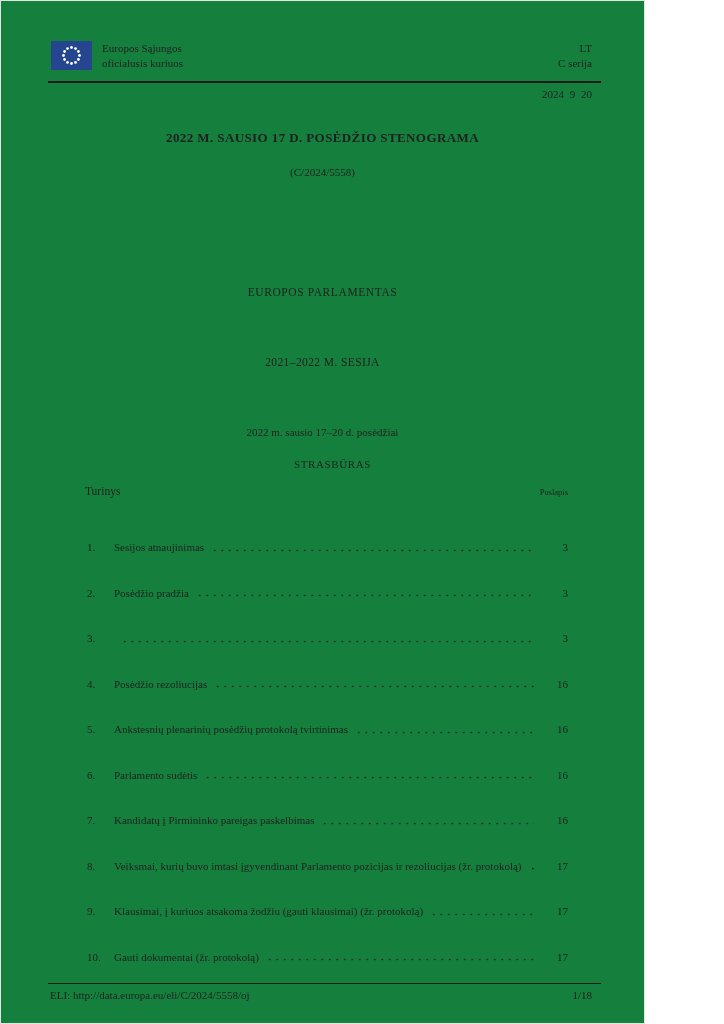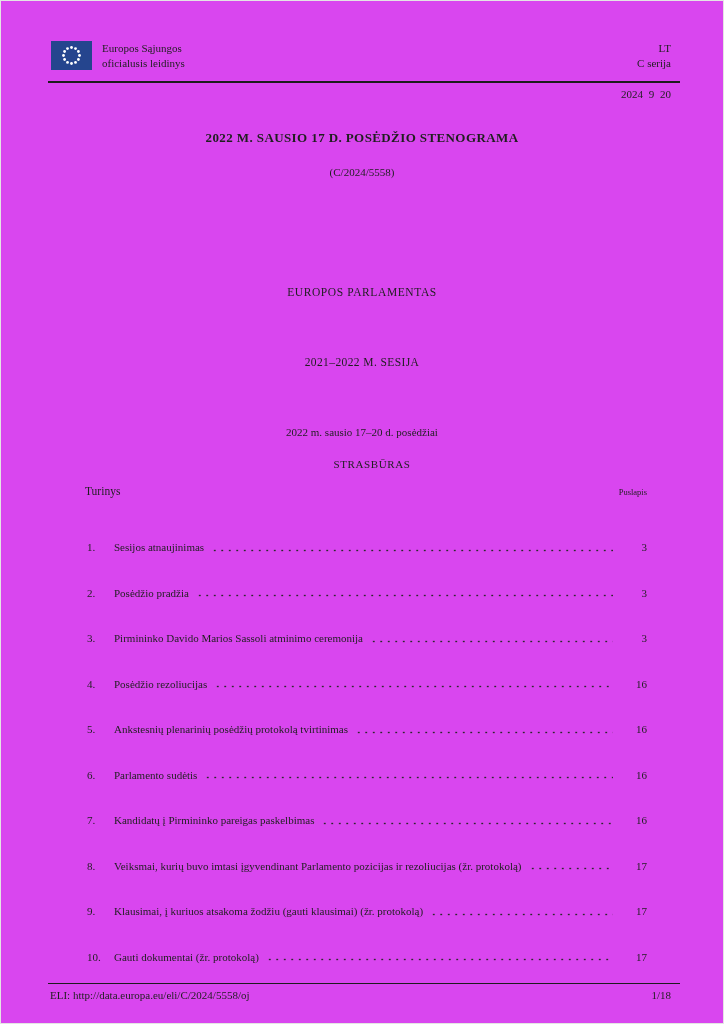--- a/index.html
+++ b/index.html
@@ -1,20 +1,20 @@
 <!DOCTYPE html>
 <html><head>
 <meta charset="utf-8">
 <style>
   * { margin:0; padding:0; box-sizing:border-box; }
   html,body { background:#ffffff; }
   .page {
     position:relative;
-    width:724px; height:1024px;
-    background:#d946ef;
+    width:645px; height:1024px;
+    background:#15803d;
     font-family:"Liberation Serif","DejaVu Serif",serif;
     color:#1f1f1f;
     overflow:hidden;
     border:1px solid #e4e4e4;
   }
 
   
   .header { position:absolute; top:40px; left:50px; right:52px; display:flex; justify-content:space-between; }
   .header-left { display:flex; align-items:flex-start; gap:10px; }
   .eu-flag { width:41px; height:29px; display:block; }
@@ -79,21 +79,21 @@
           <circle cx="20.5" cy="22.5" r="1.4"></circle>
           <circle cx="16.5" cy="21.4" r="1.4"></circle>
           <circle cx="13.6" cy="18.5" r="1.4"></circle>
           <circle cx="12.5" cy="14.5" r="1.4"></circle>
           <circle cx="13.6" cy="10.5" r="1.4"></circle>
           <circle cx="16.5" cy="7.6" r="1.4"></circle>
         </g>
       </svg>
       <div class="publisher">
         <div>Europos Sąjungos</div>
-        <div>oficialusis leidinys</div>
+        <div>oficialusis kuriuos</div>
       </div>
     </div>
     <div class="header-right">
       <div>LT</div>
       <div>C serija</div>
     </div>
   </div>
 
   <div class="rule-top"></div>
 
@@ -121,21 +121,20 @@
       <span class="toc-page">3</span>
     </div>
     <div class="toc-row">
       <span class="toc-num">2.</span>
       <span class="toc-title">Posėdžio pradžia</span>
       <span class="toc-leader"></span>
       <span class="toc-page">3</span>
     </div>
     <div class="toc-row">
       <span class="toc-num">3.</span>
-      <span class="toc-title">Pirmininko Davido Marios Sassoli atminimo ceremonija</span>
       <span class="toc-leader"></span>
       <span class="toc-page">3</span>
     </div>
     <div class="toc-row">
       <span class="toc-num">4.</span>
       <span class="toc-title">Posėdžio rezoliucijas</span>
       <span class="toc-leader"></span>
       <span class="toc-page">16</span>
     </div>
     <div class="toc-row">

